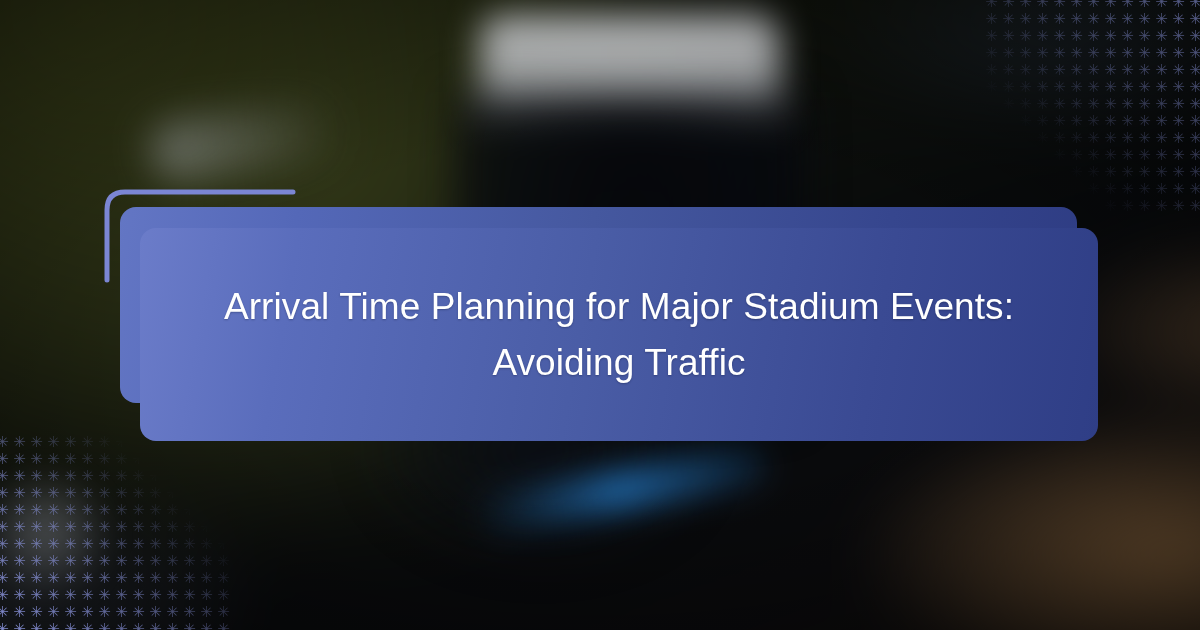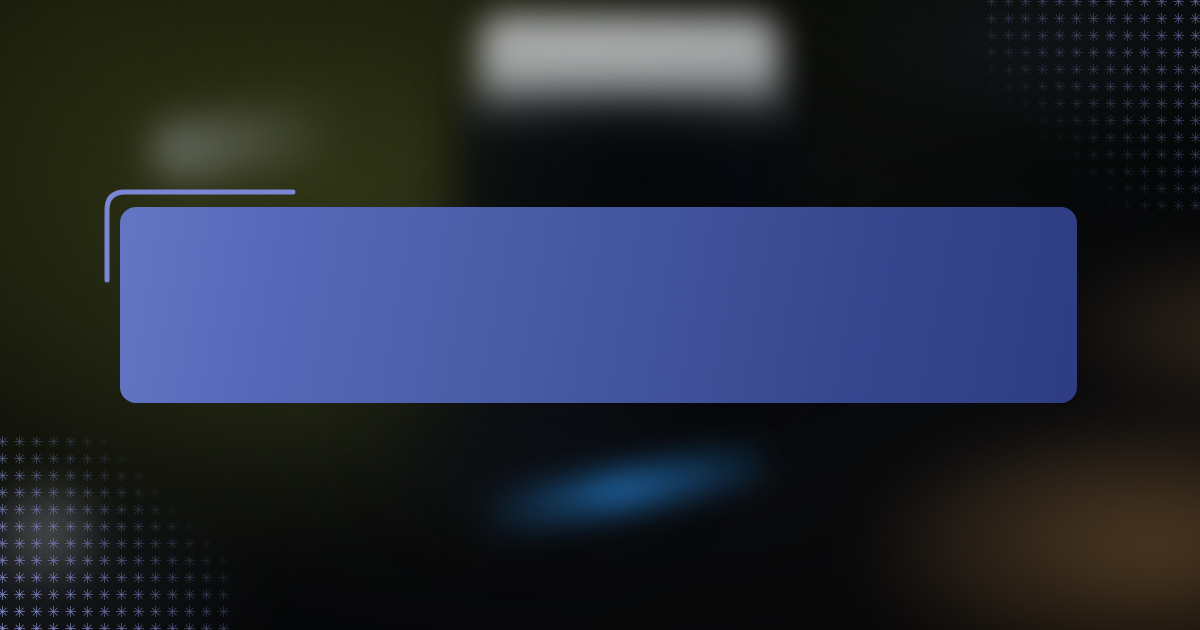--- a/index.html
+++ b/index.html
@@ -527,14 +527,17 @@
     </div>
 
   <div class="outline-frame">
     <svg width="200" height="96" viewBox="0 0 200 96" fill="none" xmlns="http://www.w3.org/2000/svg">
       <path d="M4 92 L4 22 Q4 4 22 4 L190 4" stroke="#7b86d4" stroke-width="5" stroke-linecap="round" fill="none"></path>
     </svg>
   </div>
 
   <div class="card-back"></div>
 
+  <div class="card-front">
+    <h1 class="title">Arrival Time Planning for Major Stadium Events: Avoiding Traffic</h1>
+  </div>
 
 </div>
 
 </body></html>

